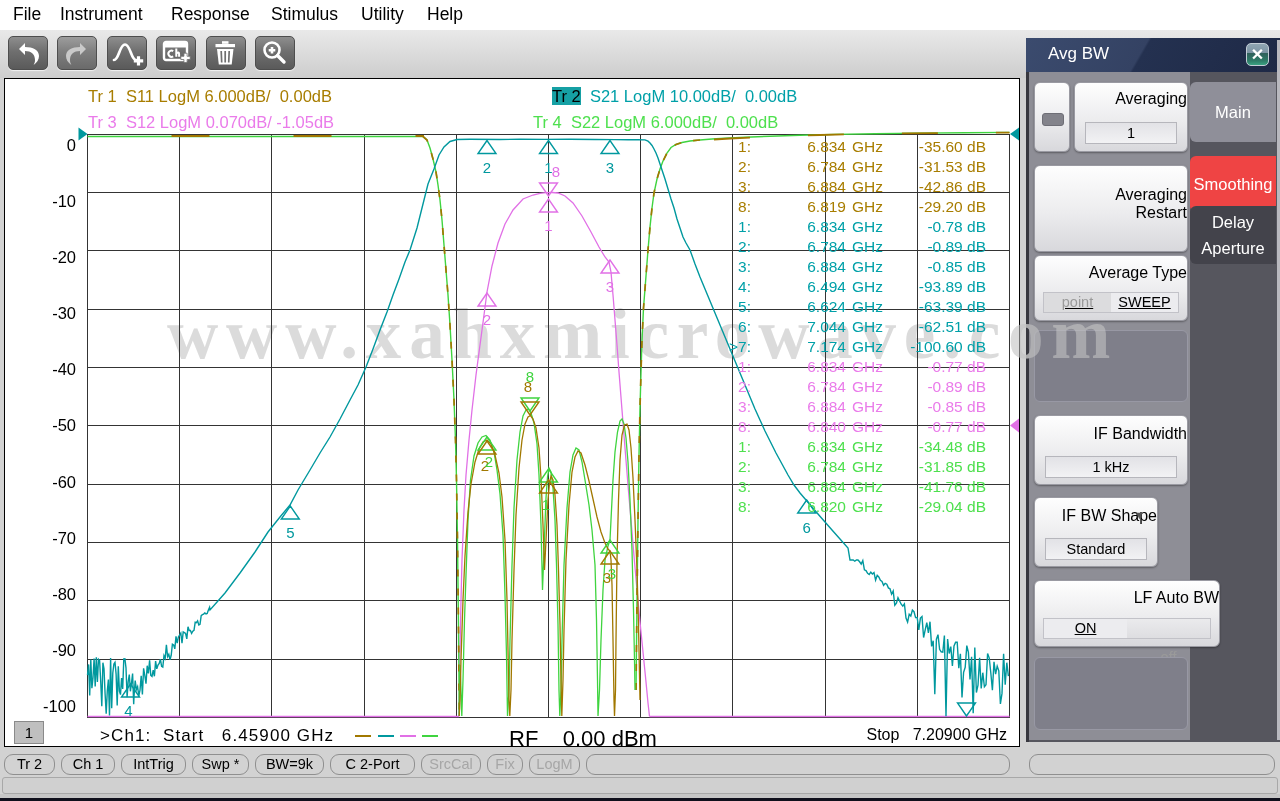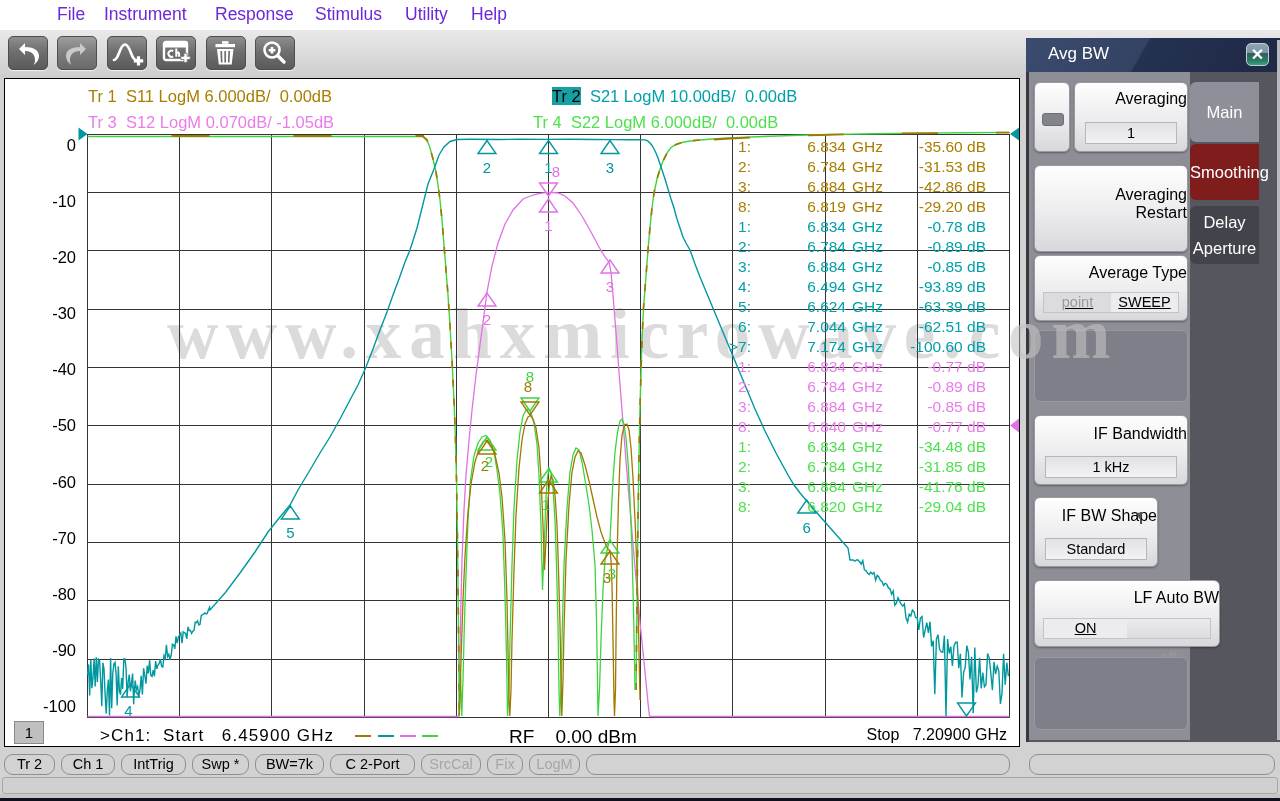--- a/index.html
+++ b/index.html
@@ -1,16 +1,16 @@
 <!DOCTYPE html>
 <html><head><meta charset="utf-8"><style>
 * { margin:0; padding:0; box-sizing:border-box; }
 html,body { width:1280px; height:801px; overflow:hidden; font-family:"Liberation Sans",sans-serif; background:#d2d2d2; }
 #menubar { position:absolute; left:0; top:0; width:1280px; height:30px; background:#fff; }
-#menubar span { position:absolute; top:4px; font-size:17.5px; color:#6d28d9;margin-left:44px; }
+#menubar span { position:absolute; top:4px; font-size:17.5px; color:#000000; }
 #toolbar { position:absolute; left:0; top:30px; width:1280px; height:48px;
   background:linear-gradient(#e9e9e9,#cdcdcd); }
 .tbtn { position:absolute; top:6px; width:40px; height:34px; border:1px solid #4e4e4e;
   border-radius:5px; display:flex; align-items:center; justify-content:center;
   box-shadow:0 1px 1px rgba(255,255,255,.7); }
 #chartwin { position:absolute; left:4px; top:78px; width:1016px; height:669px;
   background:#fff; border:1px solid #000; }
 .tinfo { position:absolute; font-size:16.5px; white-space:pre; }
 #wm1 { position:absolute; left:167px; top:294px; z-index:5;
   font-family:"Liberation Serif",serif; font-weight:bold; font-size:71px;
@@ -30,21 +30,21 @@
 .pb { position:absolute; border:1px solid #9a9aa2; border-radius:6px;
   background:linear-gradient(#fefefe,#ececee 55%,#d8d8dc); box-shadow:0 1px 2px rgba(0,0,0,.35); }
 .pb .lab { position:absolute; width:100%; text-align:right; font-size:16px; color:#000; }
 .pfield { position:absolute; left:10px; right:10px; height:22px; border:1px solid #b6b6bc;
   background:linear-gradient(#e2e2e6,#f2f2f4); text-align:center; font-size:14.5px; color:#000; line-height:20px; }
 .seg { position:absolute; left:8px; right:8px; height:21px; border:1px solid #c2c2c8;
   display:flex; font-size:14.5px; line-height:19px; text-align:center;text-decoration:underline; }
 .seg div { flex:1; }
 .pempty { position:absolute; left:1034px; width:154px; border:1px solid #9898a4;
   border-radius:6px; background:#7f7f8a; }
-.tab { position:absolute; left:1190px; width:69px; color:#fff; font-size:16.5px;
+.tab { position:absolute; left:1190px; width:86px; color:#fff; font-size:16.5px;
   text-align:center; border-radius:6px 0 0 6px; }
 #botrow1 { position:absolute; left:0; top:747px; width:1280px; height:30px; background:#d2d2d2; }
 .bbtn { position:absolute; top:7px; height:21px; border:1px solid #8f8f8f; border-radius:9px;
   font-size:14.5px; text-align:center; color:#000; line-height:19px; background:#d2d2d2; }
 #statusbar { position:absolute; left:2px; top:777px; width:1276px; height:17px;
   border:1px solid #a8a8a8; border-radius:3px; background:#d0d0d0; }
 #botstrip { position:absolute; left:0; top:794px; width:1280px; height:7px; background:#c6c6c6; }
 #botdark { position:absolute; left:0; top:798px; width:1280px; height:3px; background:#10101c; }
 svg.plot { position:absolute; left:0; top:0; z-index:6; }
 </style></head>
@@ -279,31 +279,31 @@
 <div class="tinfo" style="left:533px;top:113px;color:#4ee04e;z-index:7">Tr 4  S22 LogM 6.000dB/  0.00dB</div>
 
 <div style="position:absolute;left:14px;top:721px;width:30px;height:23px;background:#bfbfbf;border:1px solid #8a8a8a;text-align:center;font-size:15px;line-height:21px;z-index:7">1</div>
 <div class="tinfo" style="left:100px;top:726px;color:#000;font-size:17px;letter-spacing:1.1px;z-index:7">&gt;Ch1:  Start   6.45900 GHz</div>
 <svg style="position:absolute;left:0;top:0;z-index:7" width="460" height="745" viewBox="0 0 460 745">
  <line x1="355" y1="736" x2="371" y2="736" stroke="#a17800" stroke-width="2"></line>
  <line x1="378" y1="736" x2="394" y2="736" stroke="#00989e" stroke-width="2"></line>
  <line x1="400" y1="736" x2="416" y2="736" stroke="#e170e6" stroke-width="2"></line>
  <line x1="422" y1="736" x2="438" y2="736" stroke="#3fd43f" stroke-width="2"></line>
 </svg>
-<div class="tinfo" style="left:509px;top:726px;color:#000;font-size:19px;z-index:7">RF    0.00 dBm</div>
+<div class="tinfo" style="left:509px;top:726px;color:#000;font-size:22px;z-index:7">RF    0.00 dBm</div>
 <div class="tinfo" style="right:273px;top:726px;color:#000;font-size:16px;z-index:7">Stop&nbsp;&nbsp; 7.20900 GHz</div>
 
 <div id="panel"></div>
 <div id="ptitle" style="left:1026px;top:38px;position:absolute;width:254px;height:34px;z-index:10">
   <span>Avg BW</span>
   <div id="pclose">✕</div>
 </div>
 <div id="pbody" style="left:1029px;top:72px;position:absolute;width:161px;height:668px;background:#8e8e96;z-index:9"></div>
 <div class="tab" style="top:82px;height:60px;background:#8f8f99;line-height:60px;z-index:9">Main</div>
-<div class="tab" style="top:144px;height:56px;background:#7f1d1d;line-height:56px;z-index:9">Smoothing</div>
+<div class="tab" style="top:156px;height:56px;background:#ef4444;line-height:56px;z-index:9">Smoothing</div>
 <div class="tab" style="top:206px;height:58px;background:#43434b;line-height:26px;padding-top:3px;z-index:9">Delay<br>Aperture</div>
 
 <div style="z-index:11;position:absolute;left:0;top:0">
 <div class="pb" style="left:1034px;top:82px;width:36px;height:70px;">
       <div style="position:absolute;left:7px;top:30px;width:22px;height:13px;border-radius:3px;background:#83838b;border:1px solid #6e6e76;"></div>
     </div>
 <div class="pb" style="left:1074px;top:82px;width:114px;height:70px;">
       <div class="lab" style="top:7px">Averaging</div>
       <div class="pfield" style="top:39px">1</div>
     </div>
@@ -339,21 +339,21 @@
 <div style="position:absolute;left:1277px;top:40px;width:3px;height:700px;background:#b9b9bf;z-index:12"></div>
 <div id="wm2">
     <div>www.xahxmicrowave.com</div>
   </div>
 
 <div id="botrow1">
   <div class="bbtn" style="left:4px;width:51px;">Tr 2</div>
   <div class="bbtn" style="left:61px;width:54px;">Ch 1</div>
   <div class="bbtn" style="left:121px;width:65px;">IntTrig</div>
   <div class="bbtn" style="left:192px;width:57px;">Swp *</div>
-  <div class="bbtn" style="left:255px;width:69px;">BW=7k</div>
+  <div class="bbtn" style="left:255px;width:69px;">BW=9k</div>
   <div class="bbtn" style="left:330px;width:85px;">C  2-Port</div>
   <div class="bbtn" style="left:421px;width:60px;color:#a6a6a6;">SrcCal</div>
   <div class="bbtn" style="left:487px;width:36px;color:#a6a6a6;">Fix</div>
   <div class="bbtn" style="left:529px;width:51px;color:#a6a6a6;">LogM</div>
   <div class="bbtn" style="left:586px;width:424px;"></div>
   <div class="bbtn" style="left:1029px;width:246px;"></div>
 </div>
 <div id="statusbar"></div>
 <div id="botstrip"></div>
 <div id="botdark"></div>

